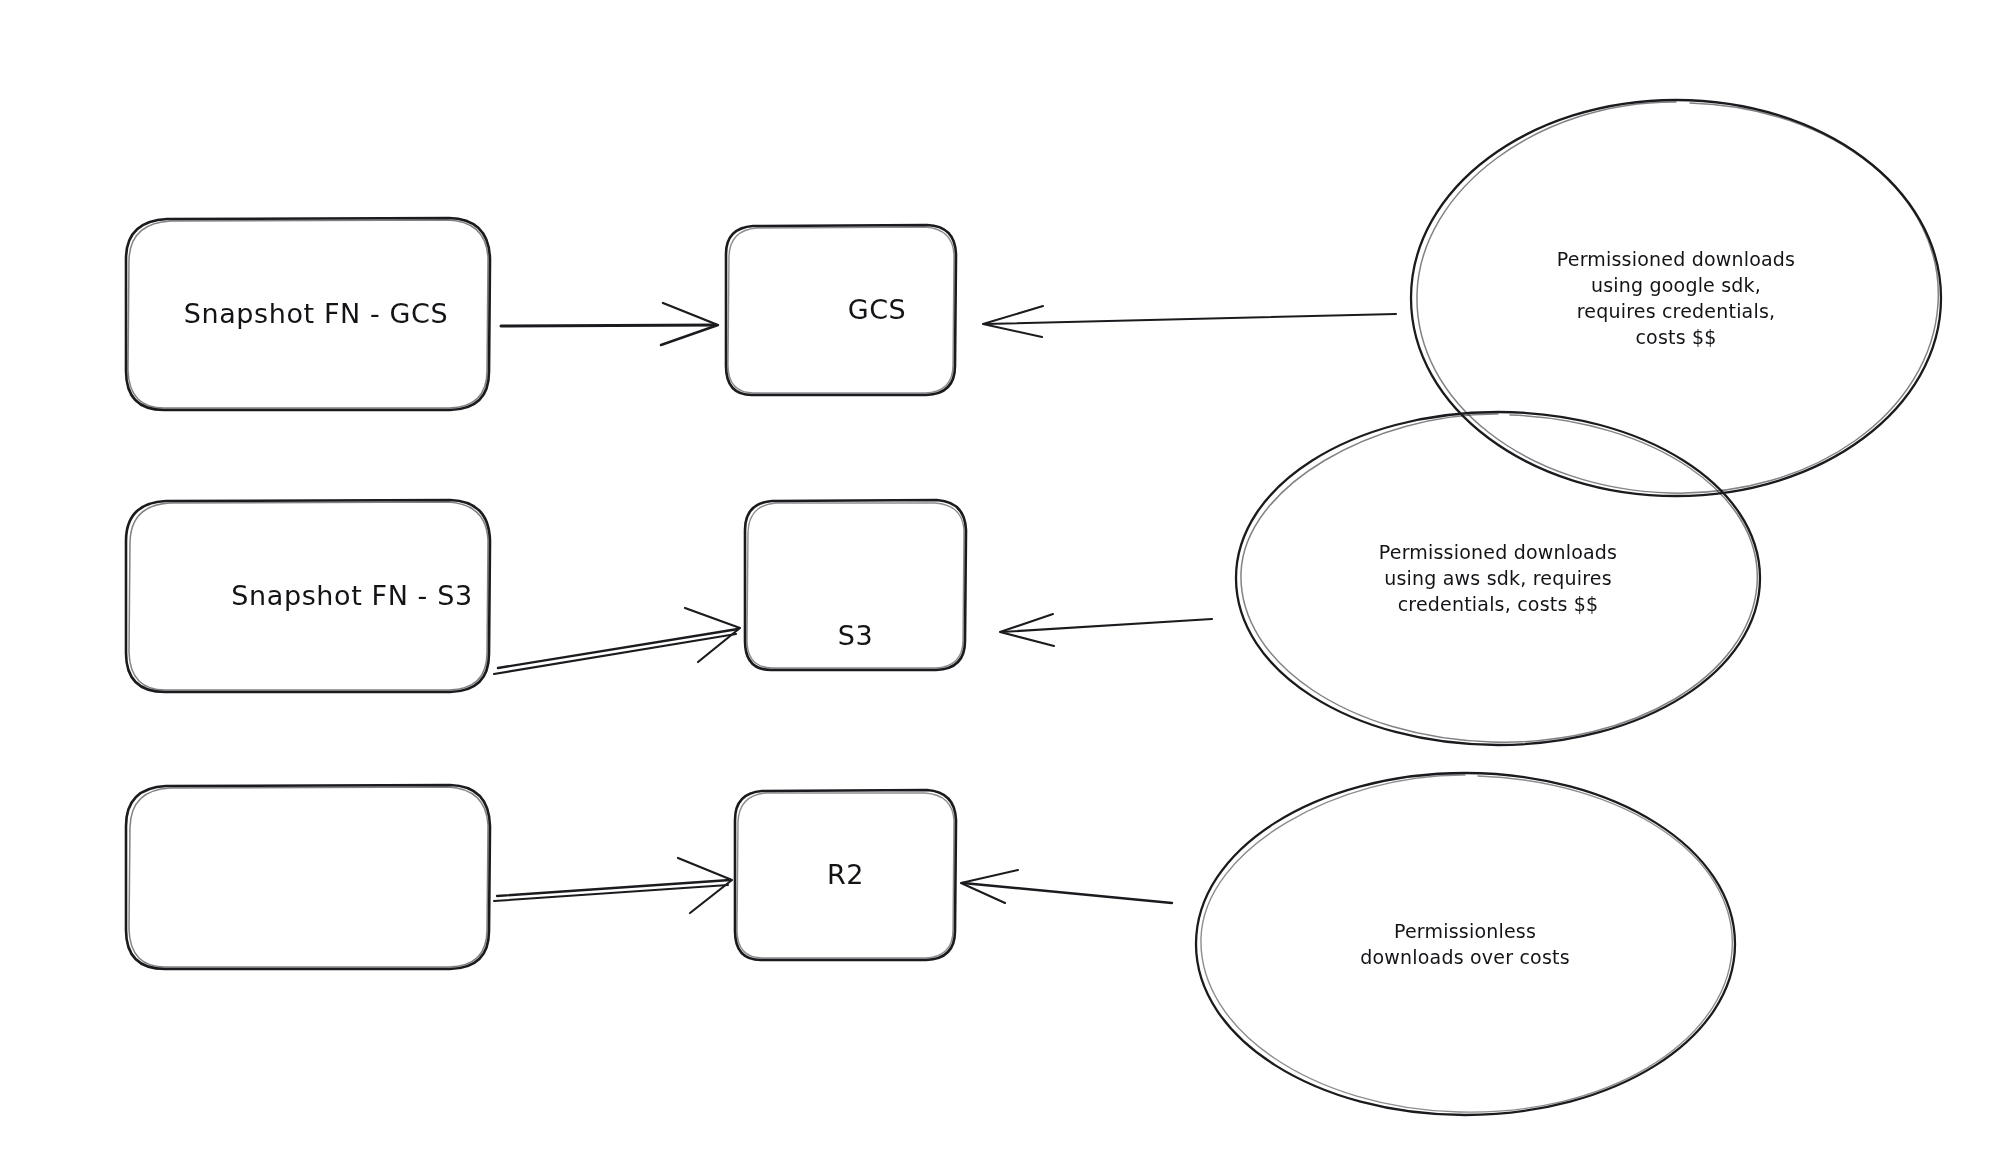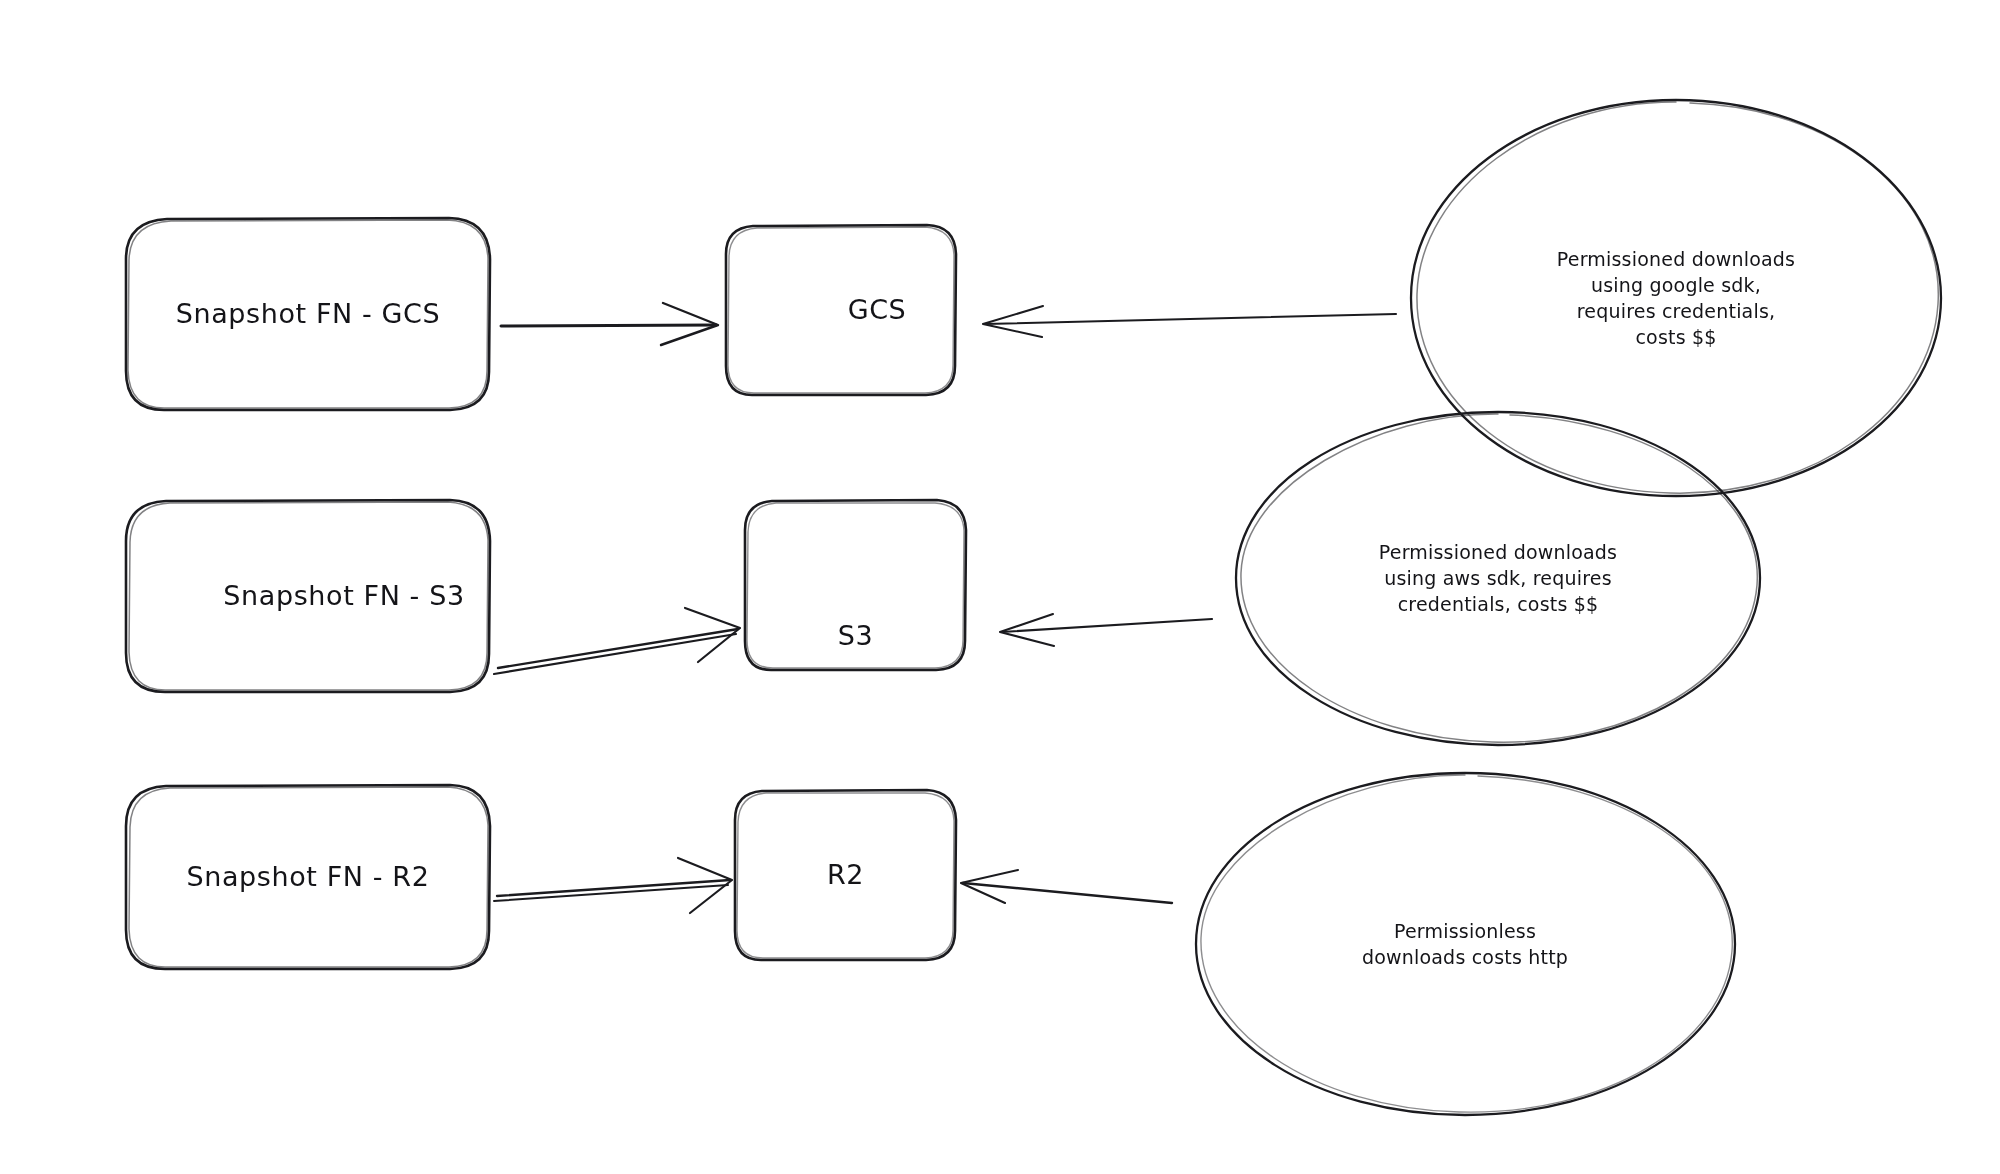--- a/index.html
+++ b/index.html
@@ -36,21 +36,21 @@
     text-align: center;
     color: #141418;
     font-family: "DejaVu Sans", sans-serif;
     font-weight: 400;
     letter-spacing: 0.6px;
     line-height: 1.42;
     white-space: pre-line;
     pointer-events: none;
     font-size: 27px;
   }
-  .label-box { font-size: 27px; }
+  .label-box { font-size: 27px; margin-left: 8px; }
   .label-store { font-size: 27px; }
   .label-note { font-size: 19px; letter-spacing: 0.2px; line-height: 1.38; }
 </style>
 </head>
 <body>
 
 <div id="canvas">
 
   <svg class="layer" viewBox="0 0 2000 1174" xmlns="http://www.w3.org/2000/svg">
 
@@ -197,20 +197,19 @@
 costs $$</div>
 
   <div class="node-label label-box" style="left:126px; top:500px; width:436px; height:192px;">Snapshot FN - S3</div>
 
   <div class="node-label label-store" style="left:745px; top:528px; width:221px; height:216px;">S3</div>
 
   <div class="node-label label-note" style="left:1264px; top:448px; width:468px; height:260px;">Permissioned downloads
 using aws sdk, requires
 credentials, costs $$</div>
 
-  <div class="node-label label-box" style="left:126px; top:785px; width:364px; height:184px;">Snapshot FN - R2</div>
 
   <div class="node-label label-store" style="left:735px; top:790px; width:221px; height:170px;">R2</div>
 
   <div class="node-label label-note" style="left:1231px; top:844px; width:468px; height:200px;">Permissionless
-downloads costs http</div>
+downloads over costs</div>
 
 </div>
 
 </body></html>

